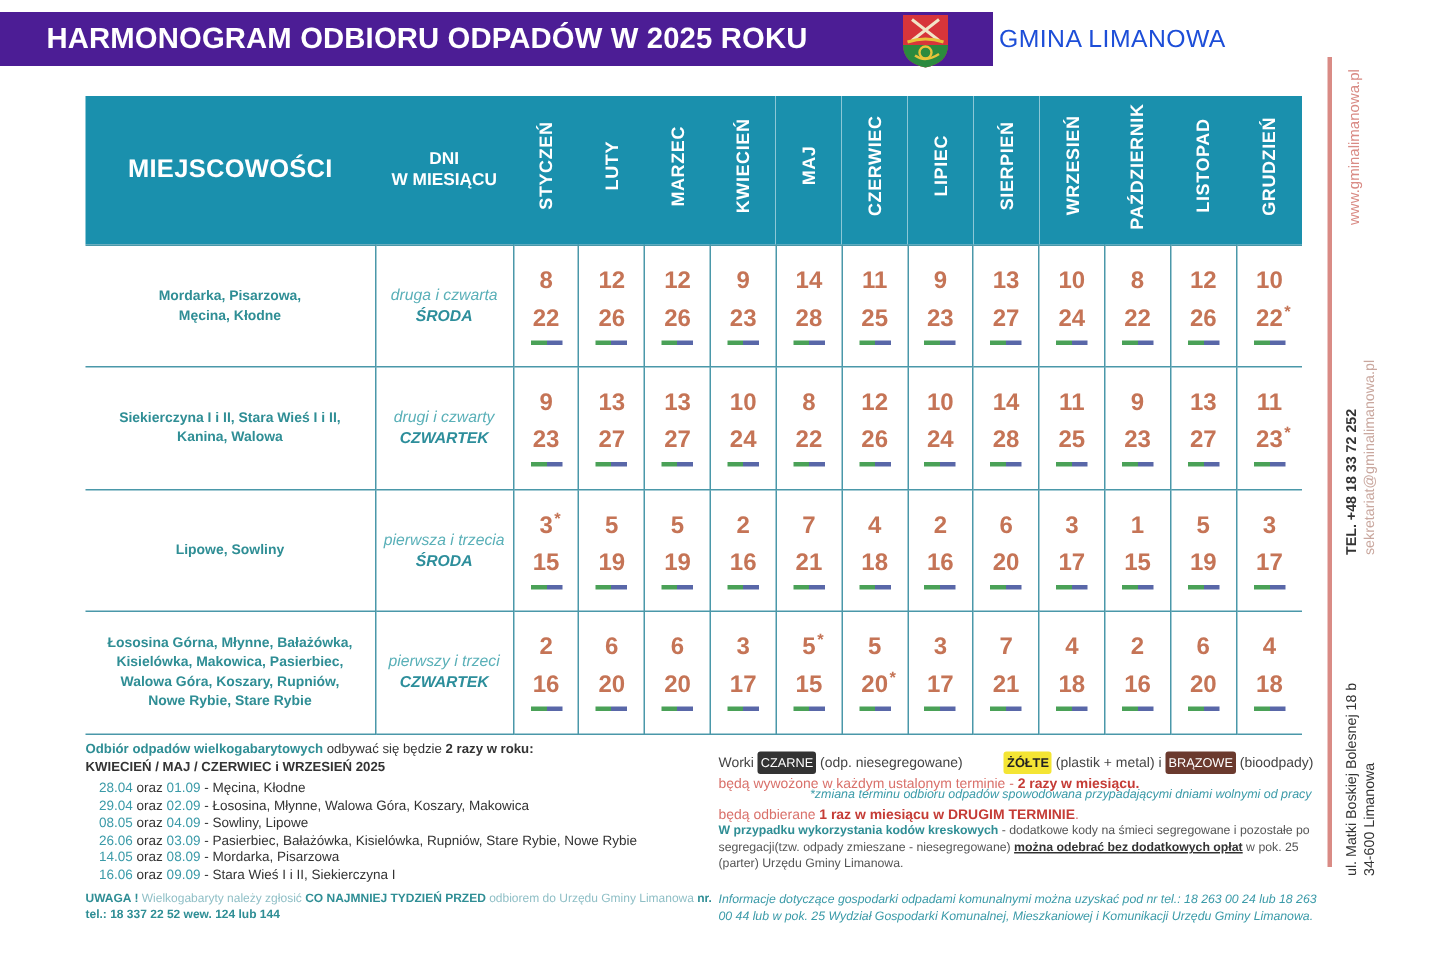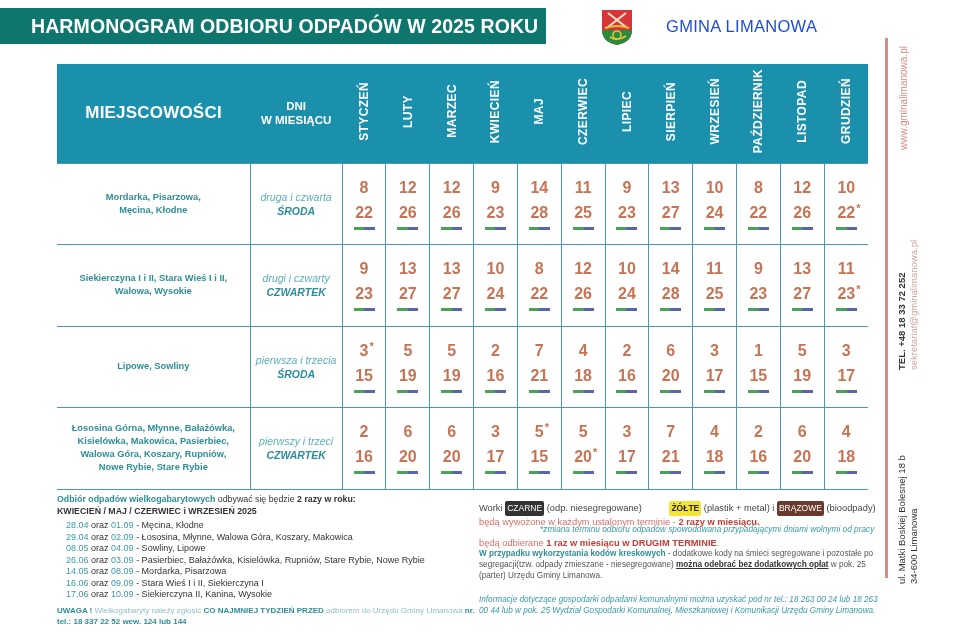--- a/index.html
+++ b/index.html
@@ -1,21 +1,21 @@
 <!DOCTYPE html>
 <html><head>
 <meta charset="utf-8">
 <style>
   * { box-sizing: border-box; margin: 0; padding: 0; }
   html, body { width: 966px; height: 644px; background: #ffffff; overflow: hidden; }
   body { position: relative; font-family: "Liberation Sans", "DejaVu Sans", sans-serif; color: #333; }
 
   .title-bar {
-    position: absolute; left: 0; top: 8px; width: 546px; height: 36px;
-    background: #0f766e; color: #fff; font-weight: bold; font-size: 19.5px;
+    position: absolute; left: 0; top: 8px; width: 662px; height: 36px;
+    background: #4c1d95; color: #fff; font-weight: bold; font-size: 19.5px;
     display: flex; align-items: center; padding-left: 31px; letter-spacing: 0.1px;
   }
   .crest { position: absolute; left: 600px; top: 8px; width: 34px; height: 38px; }
   .gmina-name { position: absolute; left: 666px; top: 17px; font-size: 16.5px; color: #1d4ed8; letter-spacing: 0.3px; }
 
   .side-strip { position: absolute; left: 885px; top: 38px; width: 3px; height: 540px; background: #d98b85; }
   .side-text {
     position: absolute; writing-mode: vertical-rl; transform: rotate(180deg);
     font-size: 9.5px; white-space: nowrap; line-height: 11px;
   }
@@ -190,21 +190,21 @@
           <span class="date"><span>26</span></span>
           <span class="bar"></span>
         </td>
         <td class="day-cell" style="border-left: 1.5px solid rgb(74, 152, 169); border-right: none;">
           <span class="date"><span>10</span></span>
           <span class="date"><span>22</span><span class="star">*</span></span>
           <span class="bar"></span>
         </td>
       </tr>
       <tr class="row-a">
-        <td class="td-loc"><span>Siekierczyna I i II, Stara Wieś I i II,</span><br><span>Walowa, Wysokie</span><br></td>
+        <td class="td-loc"><span>Siekierczyna I i II, Stara Wieś I i II,</span><br><span>Kanina, Walowa</span><br></td>
         <td class="td-days">
           <span class="ord">drugi i czwarty</span>
           <span class="wd">CZWARTEK</span>
         </td>
         <td class="day-cell" style="border-left: 1.5px solid rgb(74, 152, 169); border-right: 1.5px solid rgb(74, 152, 169);">
           <span class="date"><span>9</span></span>
           <span class="date"><span>23</span></span>
           <span class="bar"></span>
         </td>
         <td class="day-cell" style="border-left: 1.5px solid rgb(74, 152, 169); border-right: 1.5px solid rgb(74, 152, 169);">
@@ -407,21 +407,20 @@
     <span class="teal">Odbiór odpadów wielkogabarytowych</span><span> odbywać się będzie </span><span class="strong">2 razy w roku:</span>
   </div>
   <div class="h2">KWIECIEŃ / MAJ / CZERWIEC i WRZESIEŃ 2025</div>
   <ul id="bulk-list">
       <li><span class="d">28.04</span> <span>oraz</span> <span class="d">01.09</span> <span>- Męcina, Kłodne</span></li>
       <li><span class="d">29.04</span> <span>oraz</span> <span class="d">02.09</span> <span>- Łososina, Młynne, Walowa Góra, Koszary, Makowica</span></li>
       <li><span class="d">08.05</span> <span>oraz</span> <span class="d">04.09</span> <span>- Sowliny, Lipowe</span></li>
       <li><span class="d">26.06</span> <span>oraz</span> <span class="d">03.09</span> <span>- Pasierbiec, Bałażówka, Kisielówka, Rupniów, Stare Rybie, Nowe Rybie</span></li>
       <li><span class="d">14.05</span> <span>oraz</span> <span class="d">08.09</span> <span>- Mordarka, Pisarzowa</span></li>
       <li><span class="d">16.06</span> <span>oraz</span> <span class="d">09.09</span> <span>- Stara Wieś I i II, Siekierczyna I</span></li>
-      <li><span class="d">17.06</span> <span>oraz</span> <span class="d">10.09</span> <span>- Siekierczyna II, Kanina, Wysokie</span></li>
     </ul>
   <div class="warn">
     <b>UWAGA !</b><span> Wielkogabaryty należy zgłosić </span><b>CO NAJMNIEJ TYDZIEŃ PRZED</b><span> odbiorem do Urzędu Gminy Limanowa </span><b>nr. tel.: 18 337 22 52 wew. 124 lub 144</b>
   </div>
 </div>
 
 <div class="bags">
   <div class="line">
     <span>Worki</span>
     <span class="tag tag-black">CZARNE</span><span> (odp. niesegregowane) </span><span class="tag tag-yellow">ŻÓŁTE</span><span> (plastik + metal) i </span><span class="tag tag-brown">BRĄZOWE</span><span> (bioodpady)</span>

